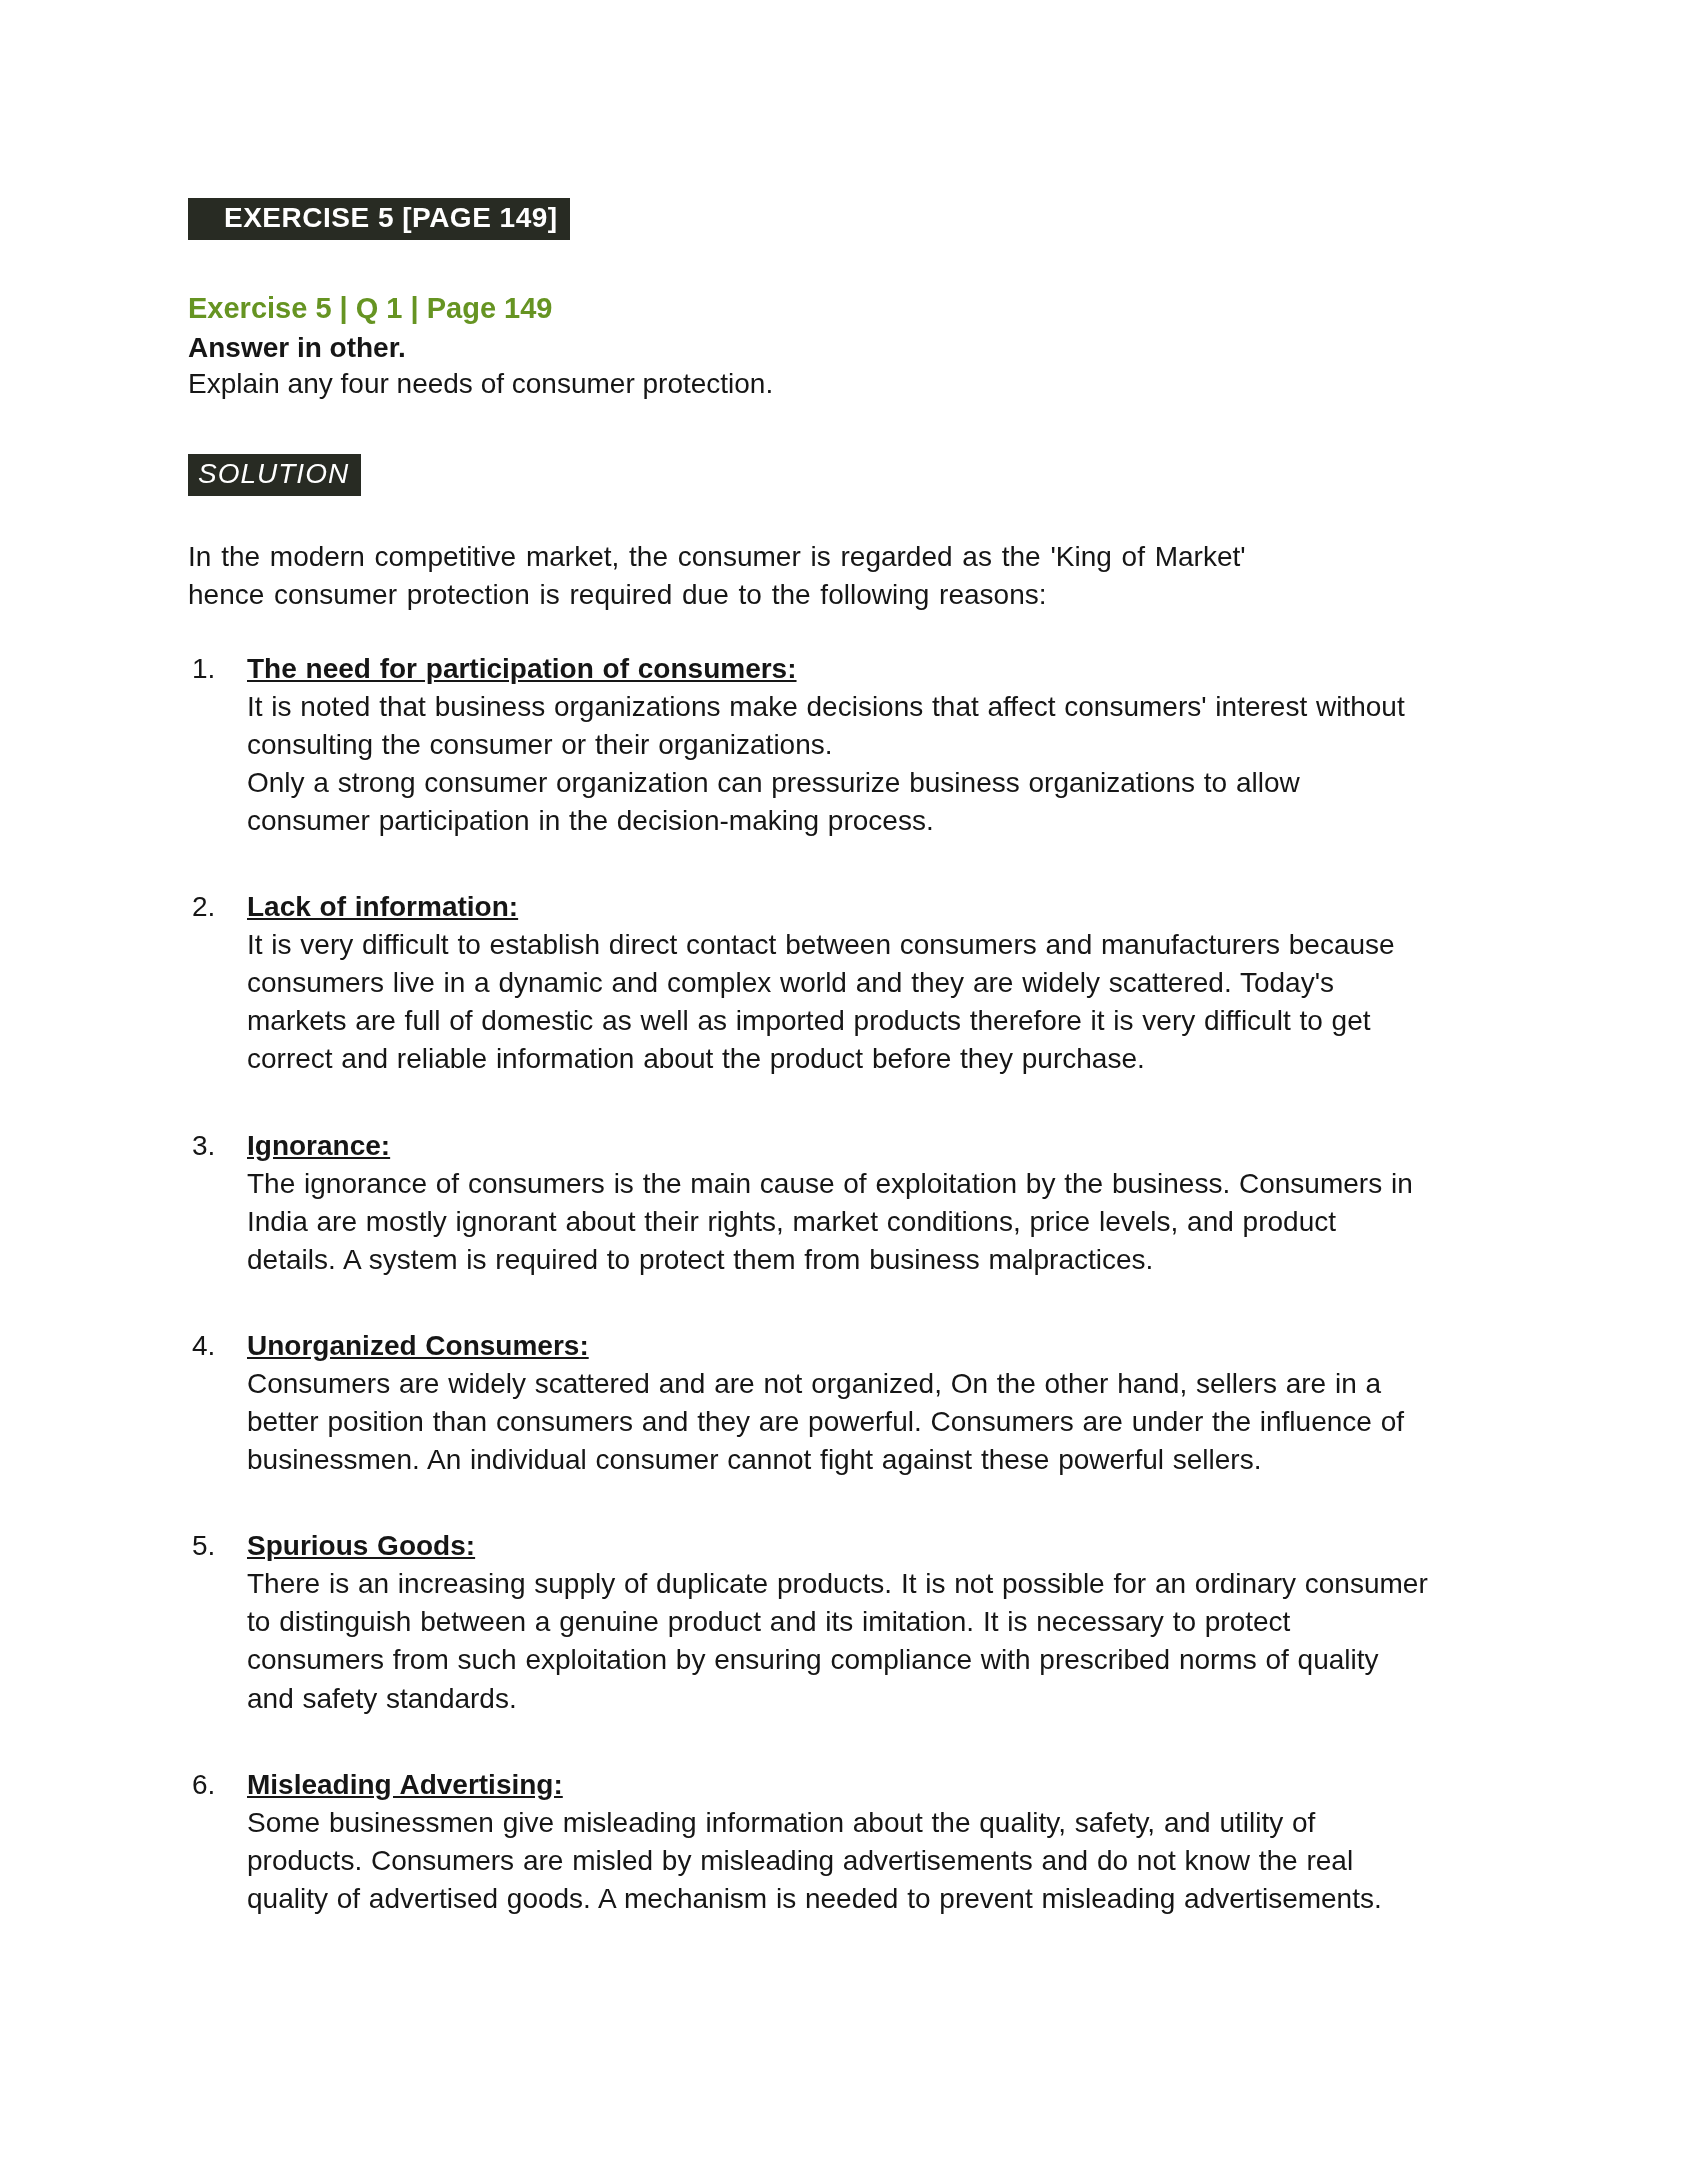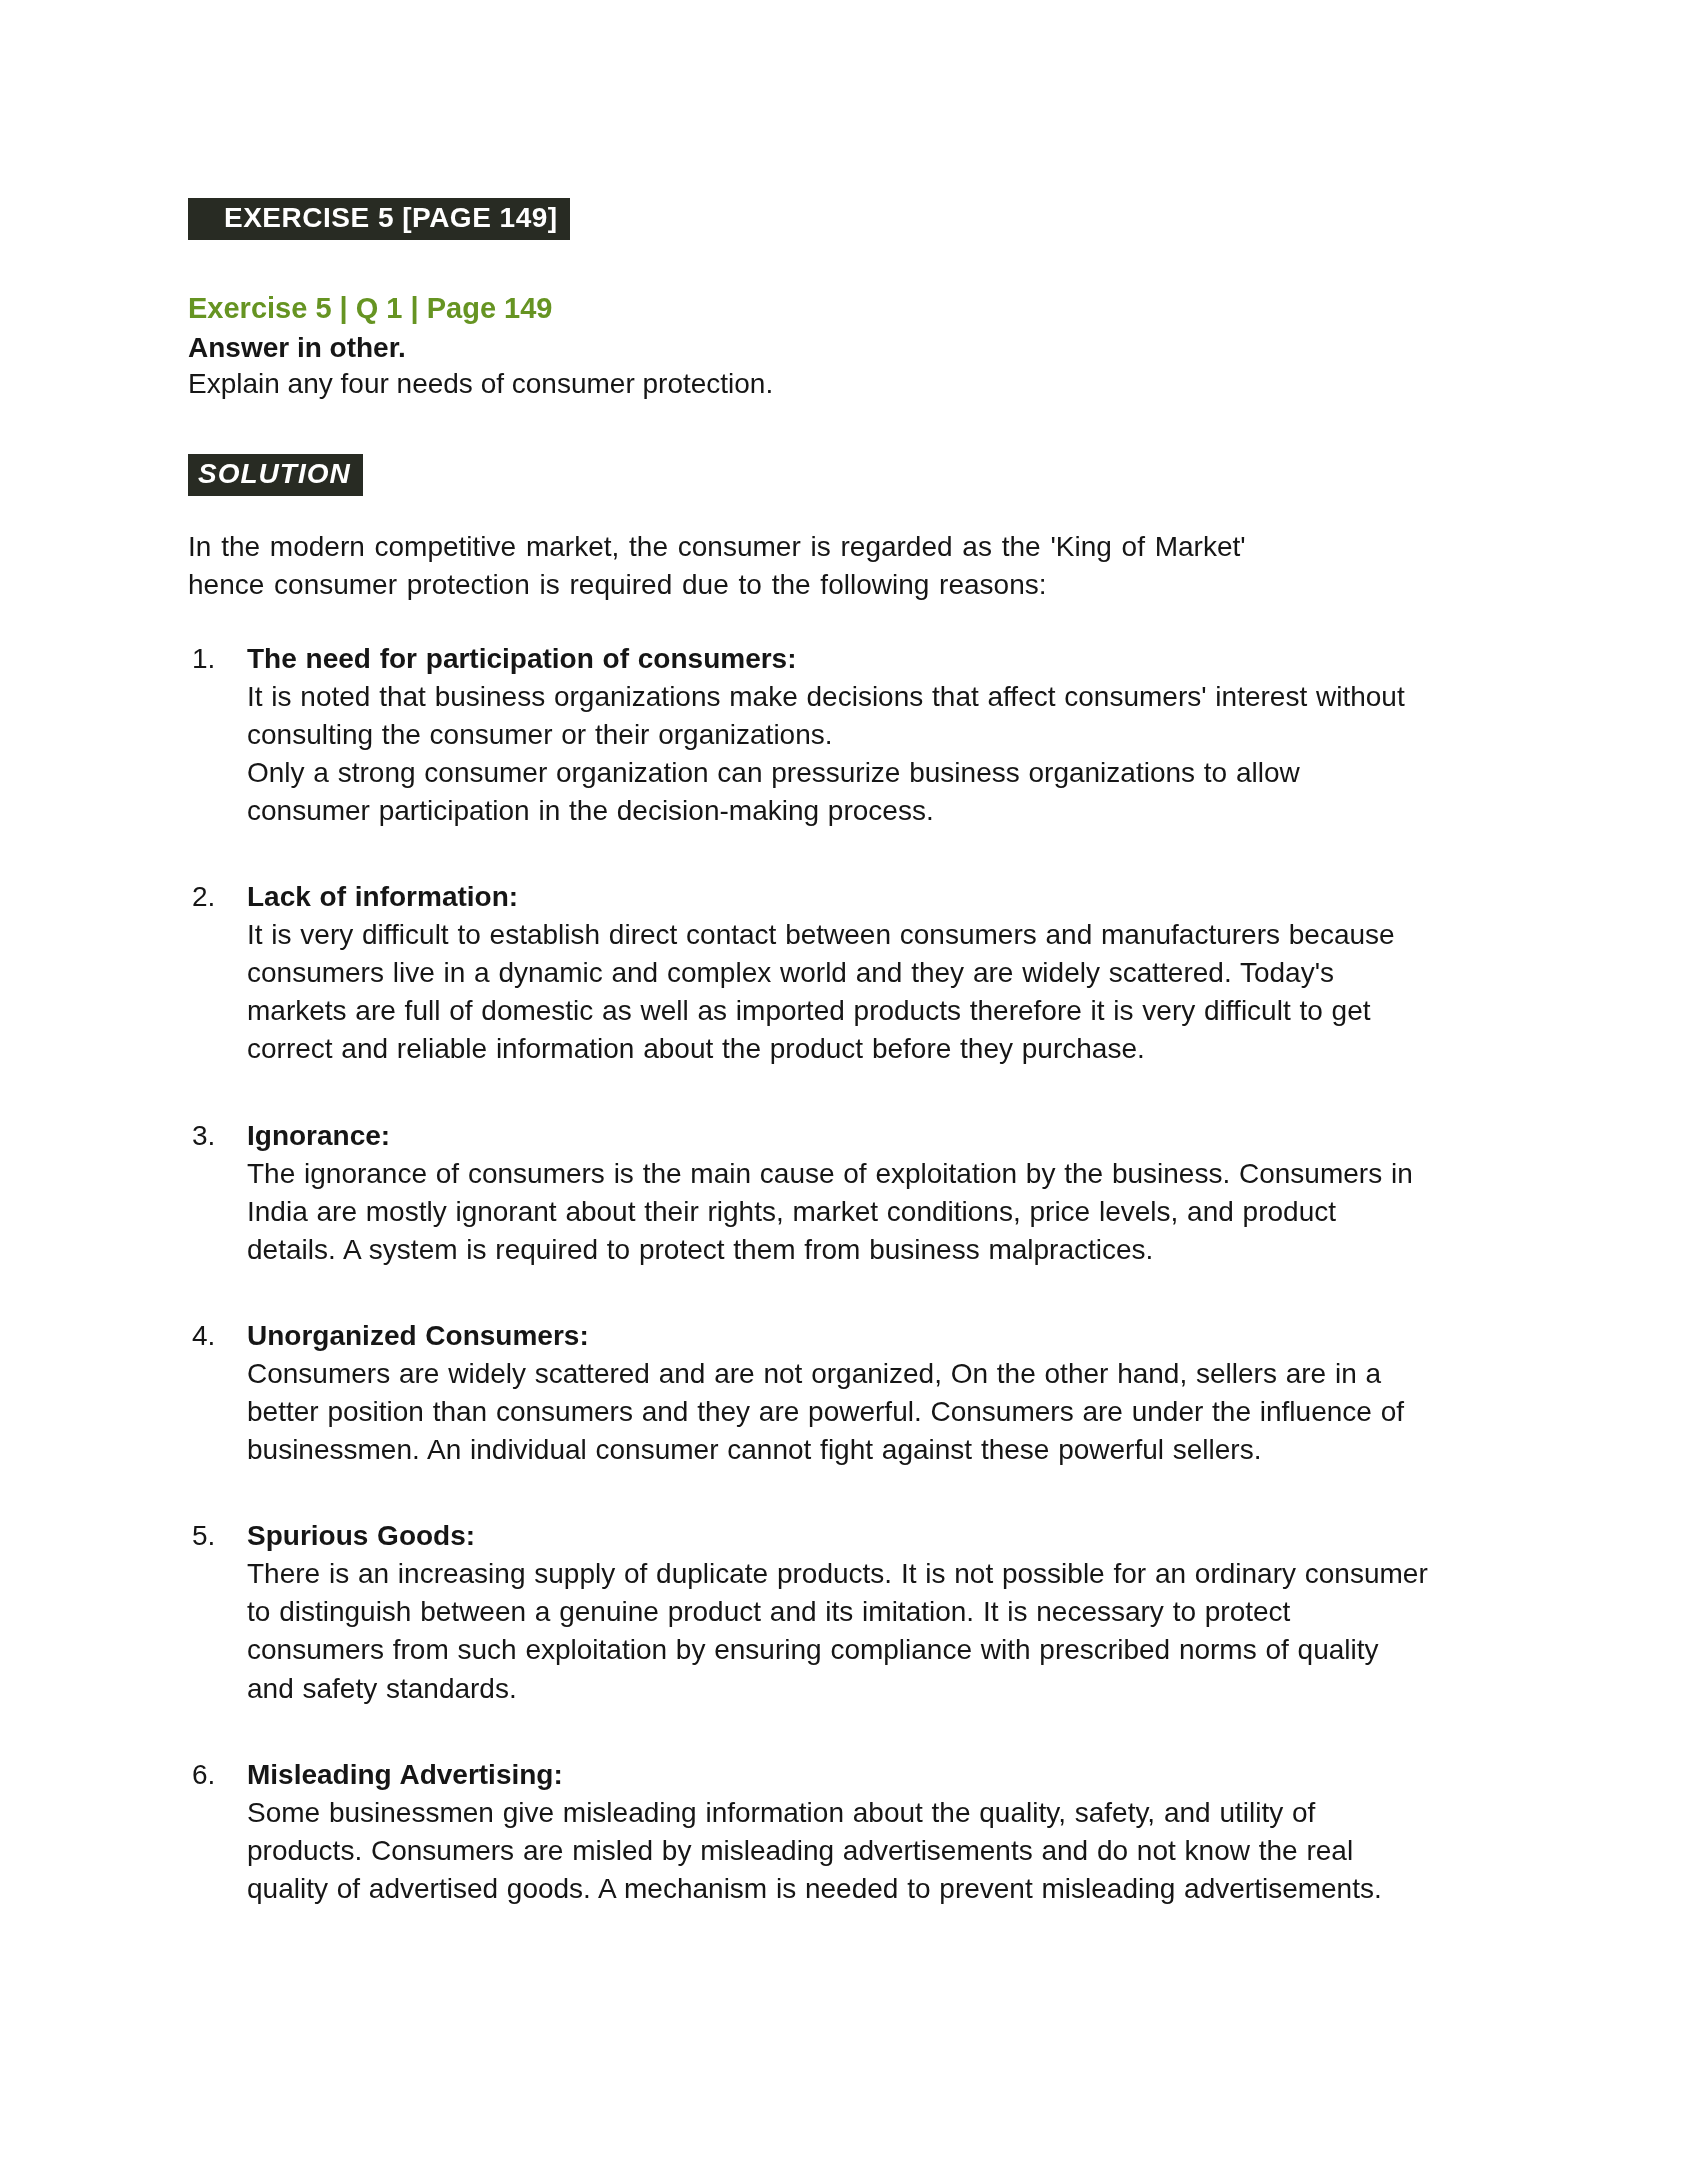--- a/index.html
+++ b/index.html
@@ -41,23 +41,23 @@
     margin: 0;
     line-height: 1.3;
   }
   .q-text {
     font-size: 28px;
     margin: 0 0 51px 0;
     line-height: 1.3;
   }
   .solution-label {
     font-style: italic;
-    font-weight: bold;
+    font-weight: normal;
     letter-spacing: 1px;
-    margin-bottom: 32px;
+    margin-bottom: 42px;
   }
   .intro {
     font-size: 28px;
     line-height: 1.36;
     margin: 0 0 36px 0;
     max-width: 1069px;
     word-spacing: 2px;
   }
   ol.solution-list {
     list-style: none;
@@ -74,20 +74,21 @@
   }
   ol.solution-list > li .num {
     position: absolute;
     left: -55px;
     top: 0;
     font-weight: normal;
   }
   .item-title {
     display: block;
     font-weight: bold;
+    text-decoration: underline;
   }
   .item-body { display: block; }
 </style>
 </head>
 <body>
 
 <div class="page">
 
   <div class="bar section-header">EXERCISE 5 [PAGE 149]</div>
 

